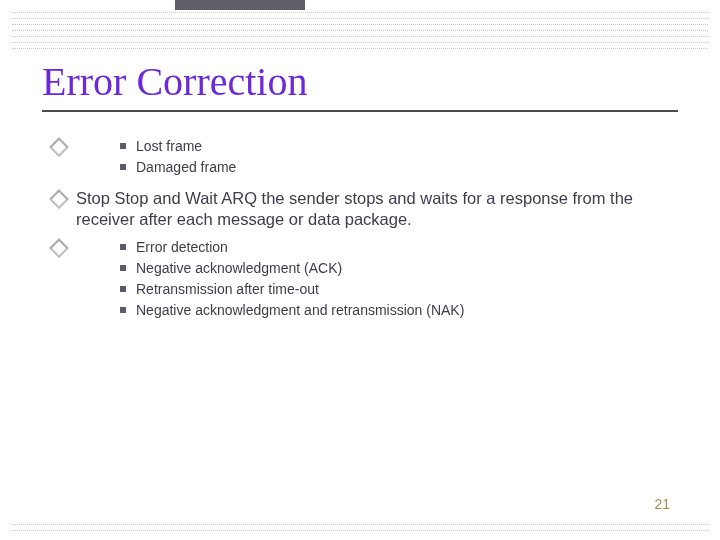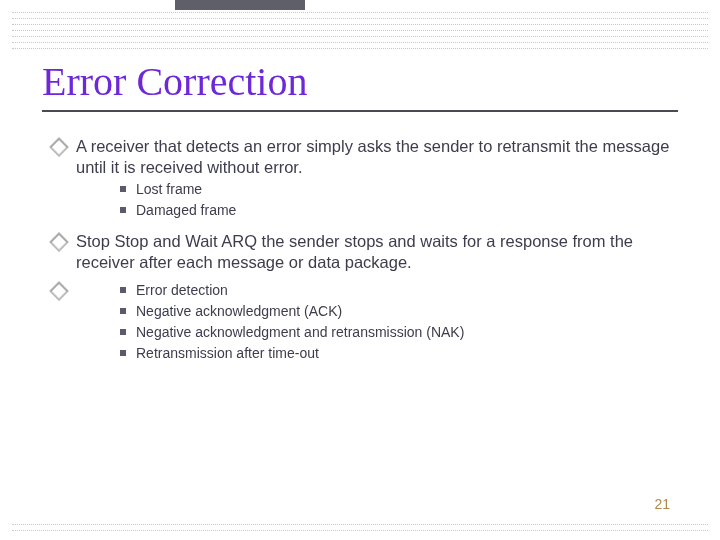--- a/index.html
+++ b/index.html
@@ -127,35 +127,34 @@
     <div class="ln"></div>
     <div class="ln"></div>
 </div>
 
 <div class="slide">
   <h1 class="title">Error Correction</h1>
   <hr class="title-rule">
 
   <ul class="main">
     <li>
-      <span>A receiver that detects an error simply asks the sender to retransmit the message until it is received without error.</span>
       <ul class="sub">
         <li><span>Lost frame</span></li>
         <li><span>Damaged frame</span></li>
       </ul>
     </li>
     <li>
       <span>Stop </span><span class="underline">Stop and Wait ARQ</span><span> the sender stops and waits for a response from the receiver after each message or data package.</span>
     </li>
     <li>
       <ul class="sub">
         <li><span>Error detection</span></li>
         <li><span>Negative acknowledgment (ACK)</span></li>
+        <li><span>Retransmission after time-out</span></li>
         <li><span>Negative acknowledgment and retransmission (NAK)</span></li>
-        <li><span>Retransmission after time-out</span></li>
       </ul>
     </li>
   </ul>
 </div>
 
 <div class="pagenum">21</div>
 
 <div class="rule-lines-bottom">
   <div class="ln"></div>
     <div class="ln"></div>

